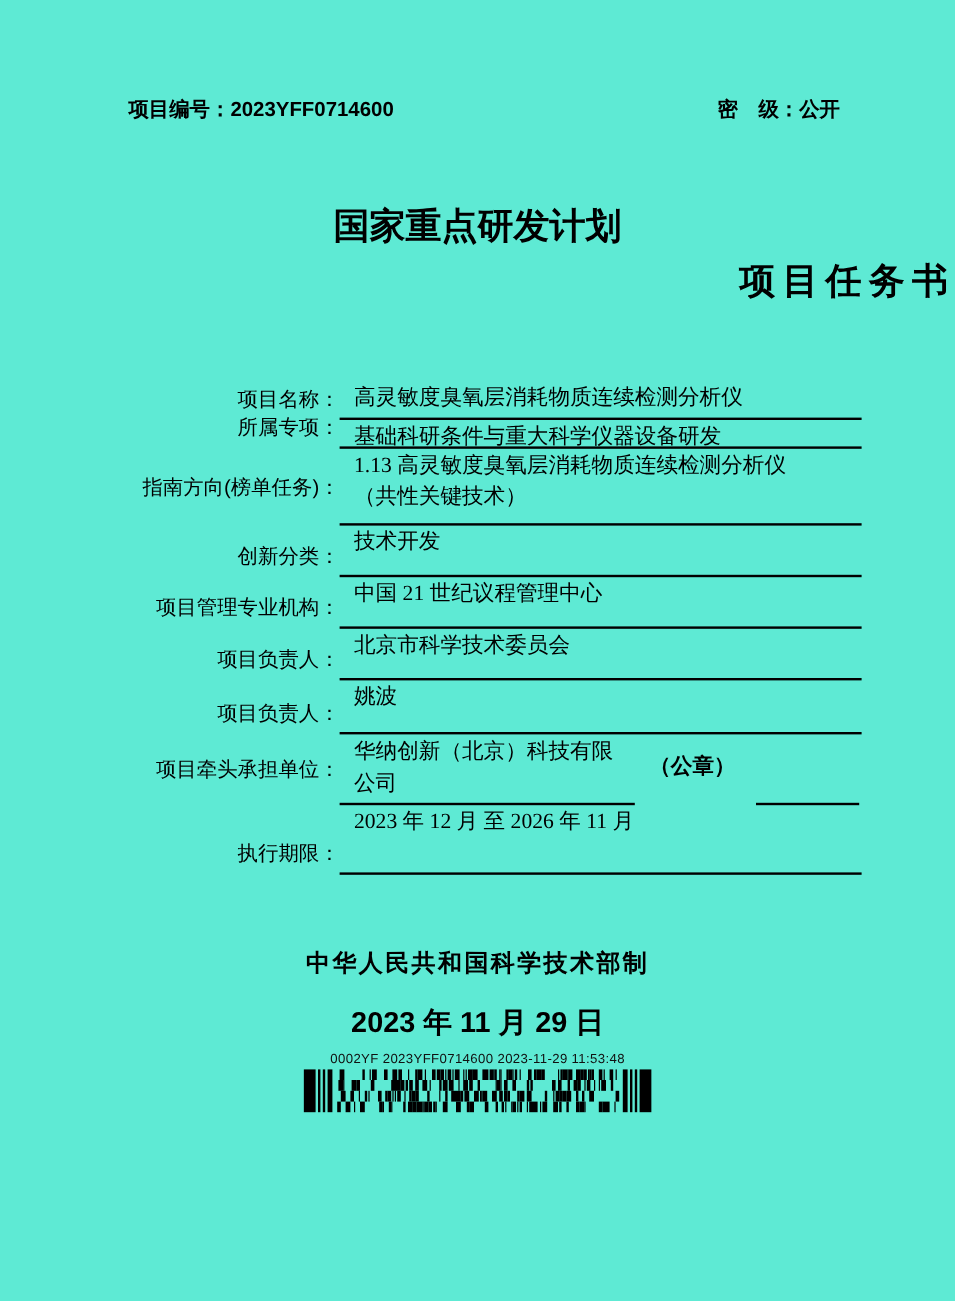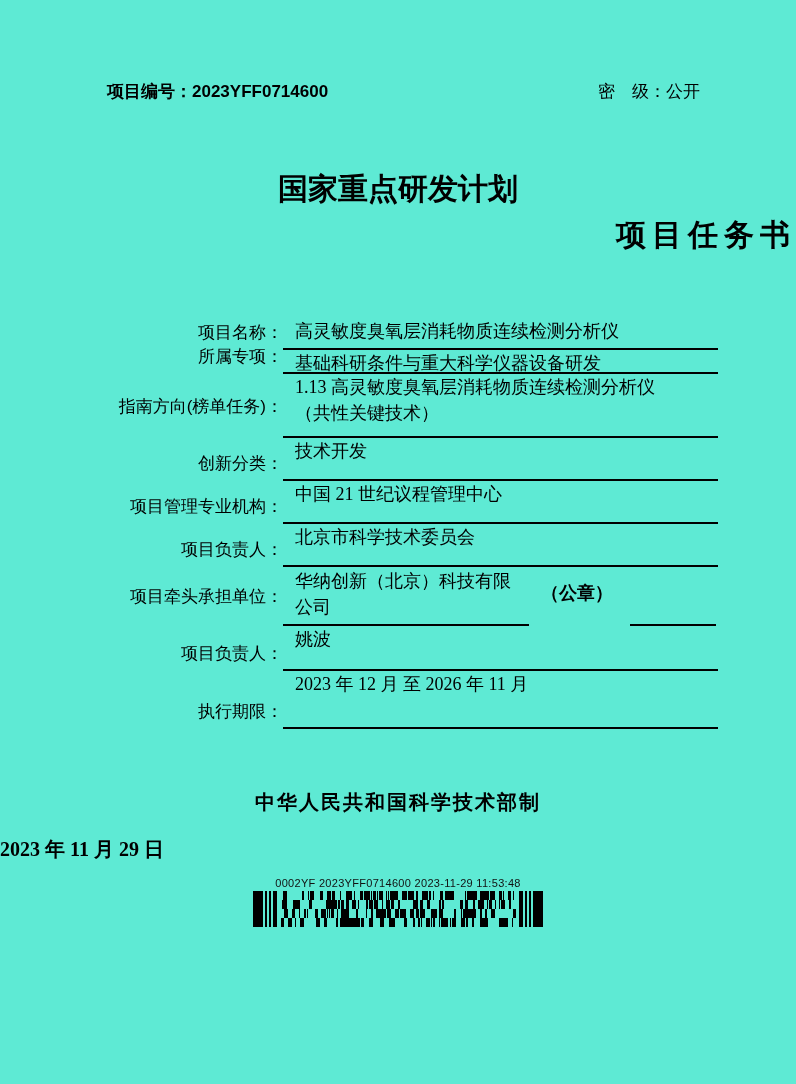--- a/index.html
+++ b/index.html
@@ -10,21 +10,21 @@
     font-family:"Liberation Sans",sans-serif;
     overflow:hidden;
   }
   
   .hdr-left{
     position:absolute;top:80px;left:107px;
     font-size:17px;font-weight:700;white-space:nowrap;
   }
   .hdr-right{
     position:absolute;top:80px;right:96px;
-    font-size:17px;font-weight:400;white-space:nowrap;
+    font-size:17px;font-weight:700;white-space:nowrap;
   }
   
   .title1{
     position:absolute;top:170px;left:0;width:100%;
     text-align:center;font-size:30px;font-weight:700;line-height:38px;
   }
   .title2{
     position:absolute;top:216px;left:0;width:100%;
     text-align:right;font-size:30px;font-weight:700;line-height:38px;
     letter-spacing:6px;text-indent:6px;
@@ -66,21 +66,21 @@
     border-bottom:2px solid #000;height:0;
   }
   
   .issuer{
     position:absolute;top:789px;left:0;width:100%;
     text-align:center;font-size:20px;font-weight:700;
     letter-spacing:2px;
   }
   .issue-date{
     position:absolute;top:836px;left:0;width:100%;
-    font-size:20px;font-weight:700;font-family:Liberation Serif, serif;
+    text-align:center;font-size:24px;font-weight:700;
   }
   .barcode-text{
     position:absolute;top:877px;left:0;width:100%;
     text-align:center;font-size:11px;font-weight:400;
     font-family:"Liberation Sans",sans-serif;letter-spacing:0.3px;color:#111;
   }
   .barcode{
     position:absolute;top:891px;left:253px;width:290px;height:37px;
   }
   .barcode svg rect{fill:#000;}
@@ -132,39 +132,39 @@
       <div class="label">项目管理专业机构：</div>
       <div class="value">
         <div class="vline">中国 21 世纪议程管理中心</div>
       </div>
     </div>
 
     <div class="row" style="height:43px">
       <div class="label">项目负责人：</div>
       <div class="value">
         <div class="vline">北京市科学技术委员会</div>
+      </div>
+    </div>
+
+    <div class="row" style="height:45px">
+      <div class="label">项目负责人：</div>
+      <div class="value">
+        <div class="vline">姚波</div>
       </div>
     </div>
 
     <div class="row row-multi" style="height:59px">
       <div class="label">项目牵头承担单位：</div>
       <div class="value value-split">
         <div class="vtext">
           <div class="vline">华纳创新（北京）科技有限</div>
           <div class="vline">公司</div>
         </div>
         <div class="stamp">（公章）</div>
         <div class="short-line"></div>
-      </div>
-    </div>
-
-    <div class="row" style="height:45px">
-      <div class="label">项目负责人：</div>
-      <div class="value">
-        <div class="vline">姚波</div>
       </div>
     </div>
 
     <div class="row" style="height:58px">
       <div class="label">执行期限：</div>
       <div class="value">
         <div class="vline">2023 年 12 月 至 2026 年 11 月</div>
       </div>
     </div>
 

